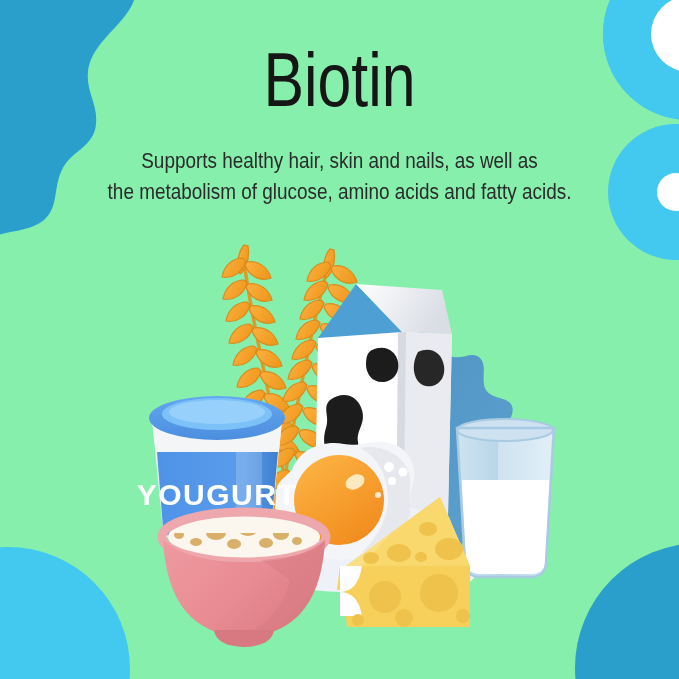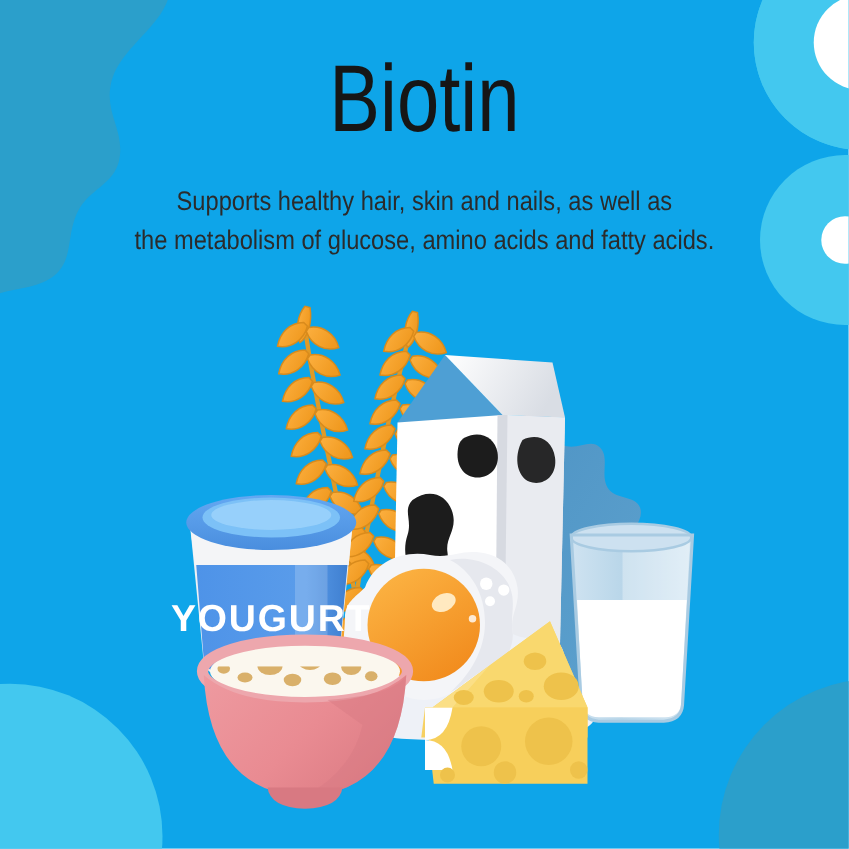--- a/index.html
+++ b/index.html
@@ -4,21 +4,21 @@
 <style>
   html, body {
     margin: 0;
     padding: 0;
     background: #ffffff;
   }
   #poster {
     position: relative;
     width: 679px;
     height: 679px;
-    background: #0ea5e9;
+    background: #86efac;
     overflow: hidden;
     font-family: "Liberation Sans", sans-serif;
   }
   .deco-layer {
     position: absolute;
     left: 0; top: 0;
     width: 679px;
     height: 679px;
     pointer-events: none;
   }

